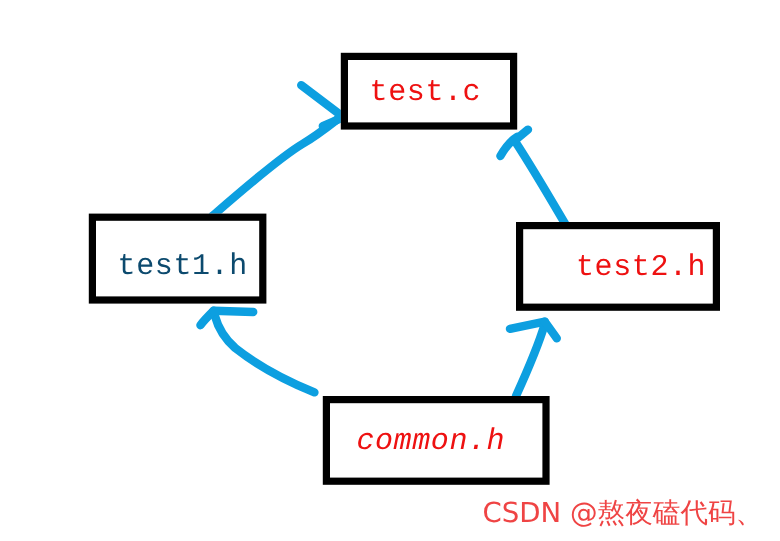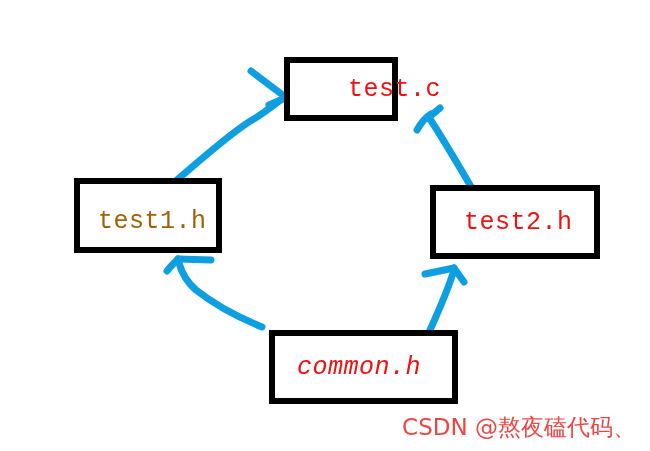--- a/index.html
+++ b/index.html
@@ -27,25 +27,25 @@
     justify-content: flex-start;
     z-index: 3;
   }
   .node-label {
     font-family: "Liberation Mono", "DejaVu Sans Mono", monospace;
     font-size: 25px;
     letter-spacing: 0.5px;
     white-space: nowrap;
     padding-left: 18px;
   }
-  #node-testc   { left: 284px; top: 57px;  width: 114px; height: 64px; padding-left: 40px; }
+  #node-testc   { left: 284px; top: 44px;  width: 147px; height: 64px; }
   #node-test1h  { left: 74px;  top: 178px; width: 148px; height: 75px; }
   #node-test2h  { left: 430px; top: 185px; width: 170px; height: 74px; }
   #node-commonh { left: 269px; top: 330px; width: 189px; height: 74px; }
-  #node-test2h .node-label  { padding-left: 28px; }
+  #node-test2h .node-label  { padding-left: 44px; }
   #node-commonh .node-label { padding-left: 22px; font-style: italic; }
 
   #arrows {
     position: absolute;
     left: 0;
     top: 0;
     width: 650px;
     height: 451px;
     z-index: 2;
   }
@@ -95,21 +95,21 @@
       <path class="arrow-stroke" stroke="#0d9fe0" stroke-width="7" d="M 425,274 L 454,268"></path>
       <path class="arrow-stroke" stroke="#0d9fe0" stroke-width="7" d="M 454,268 L 464,282"></path>
     </g>
   </svg>
 
   <div class="node" id="node-testc">
     <span class="node-label" style="color: rgb(238, 17, 17);">test.c</span>
   </div>
 
   <div class="node" id="node-test1h">
-    <span class="node-label" style="color: #a16207; margin-top: 12px;">test1.h</span>
+    <span class="node-label" style="color: #0c4a6e; margin-top: 12px;">test1.h</span>
   </div>
 
   <div class="node" id="node-test2h">
     <span class="node-label" style="color: rgb(238, 17, 17);">test2.h</span>
   </div>
 
   <div class="node" id="node-commonh">
     <span class="node-label" style="color: rgb(238, 17, 17);">common.h</span>
   </div>
 

